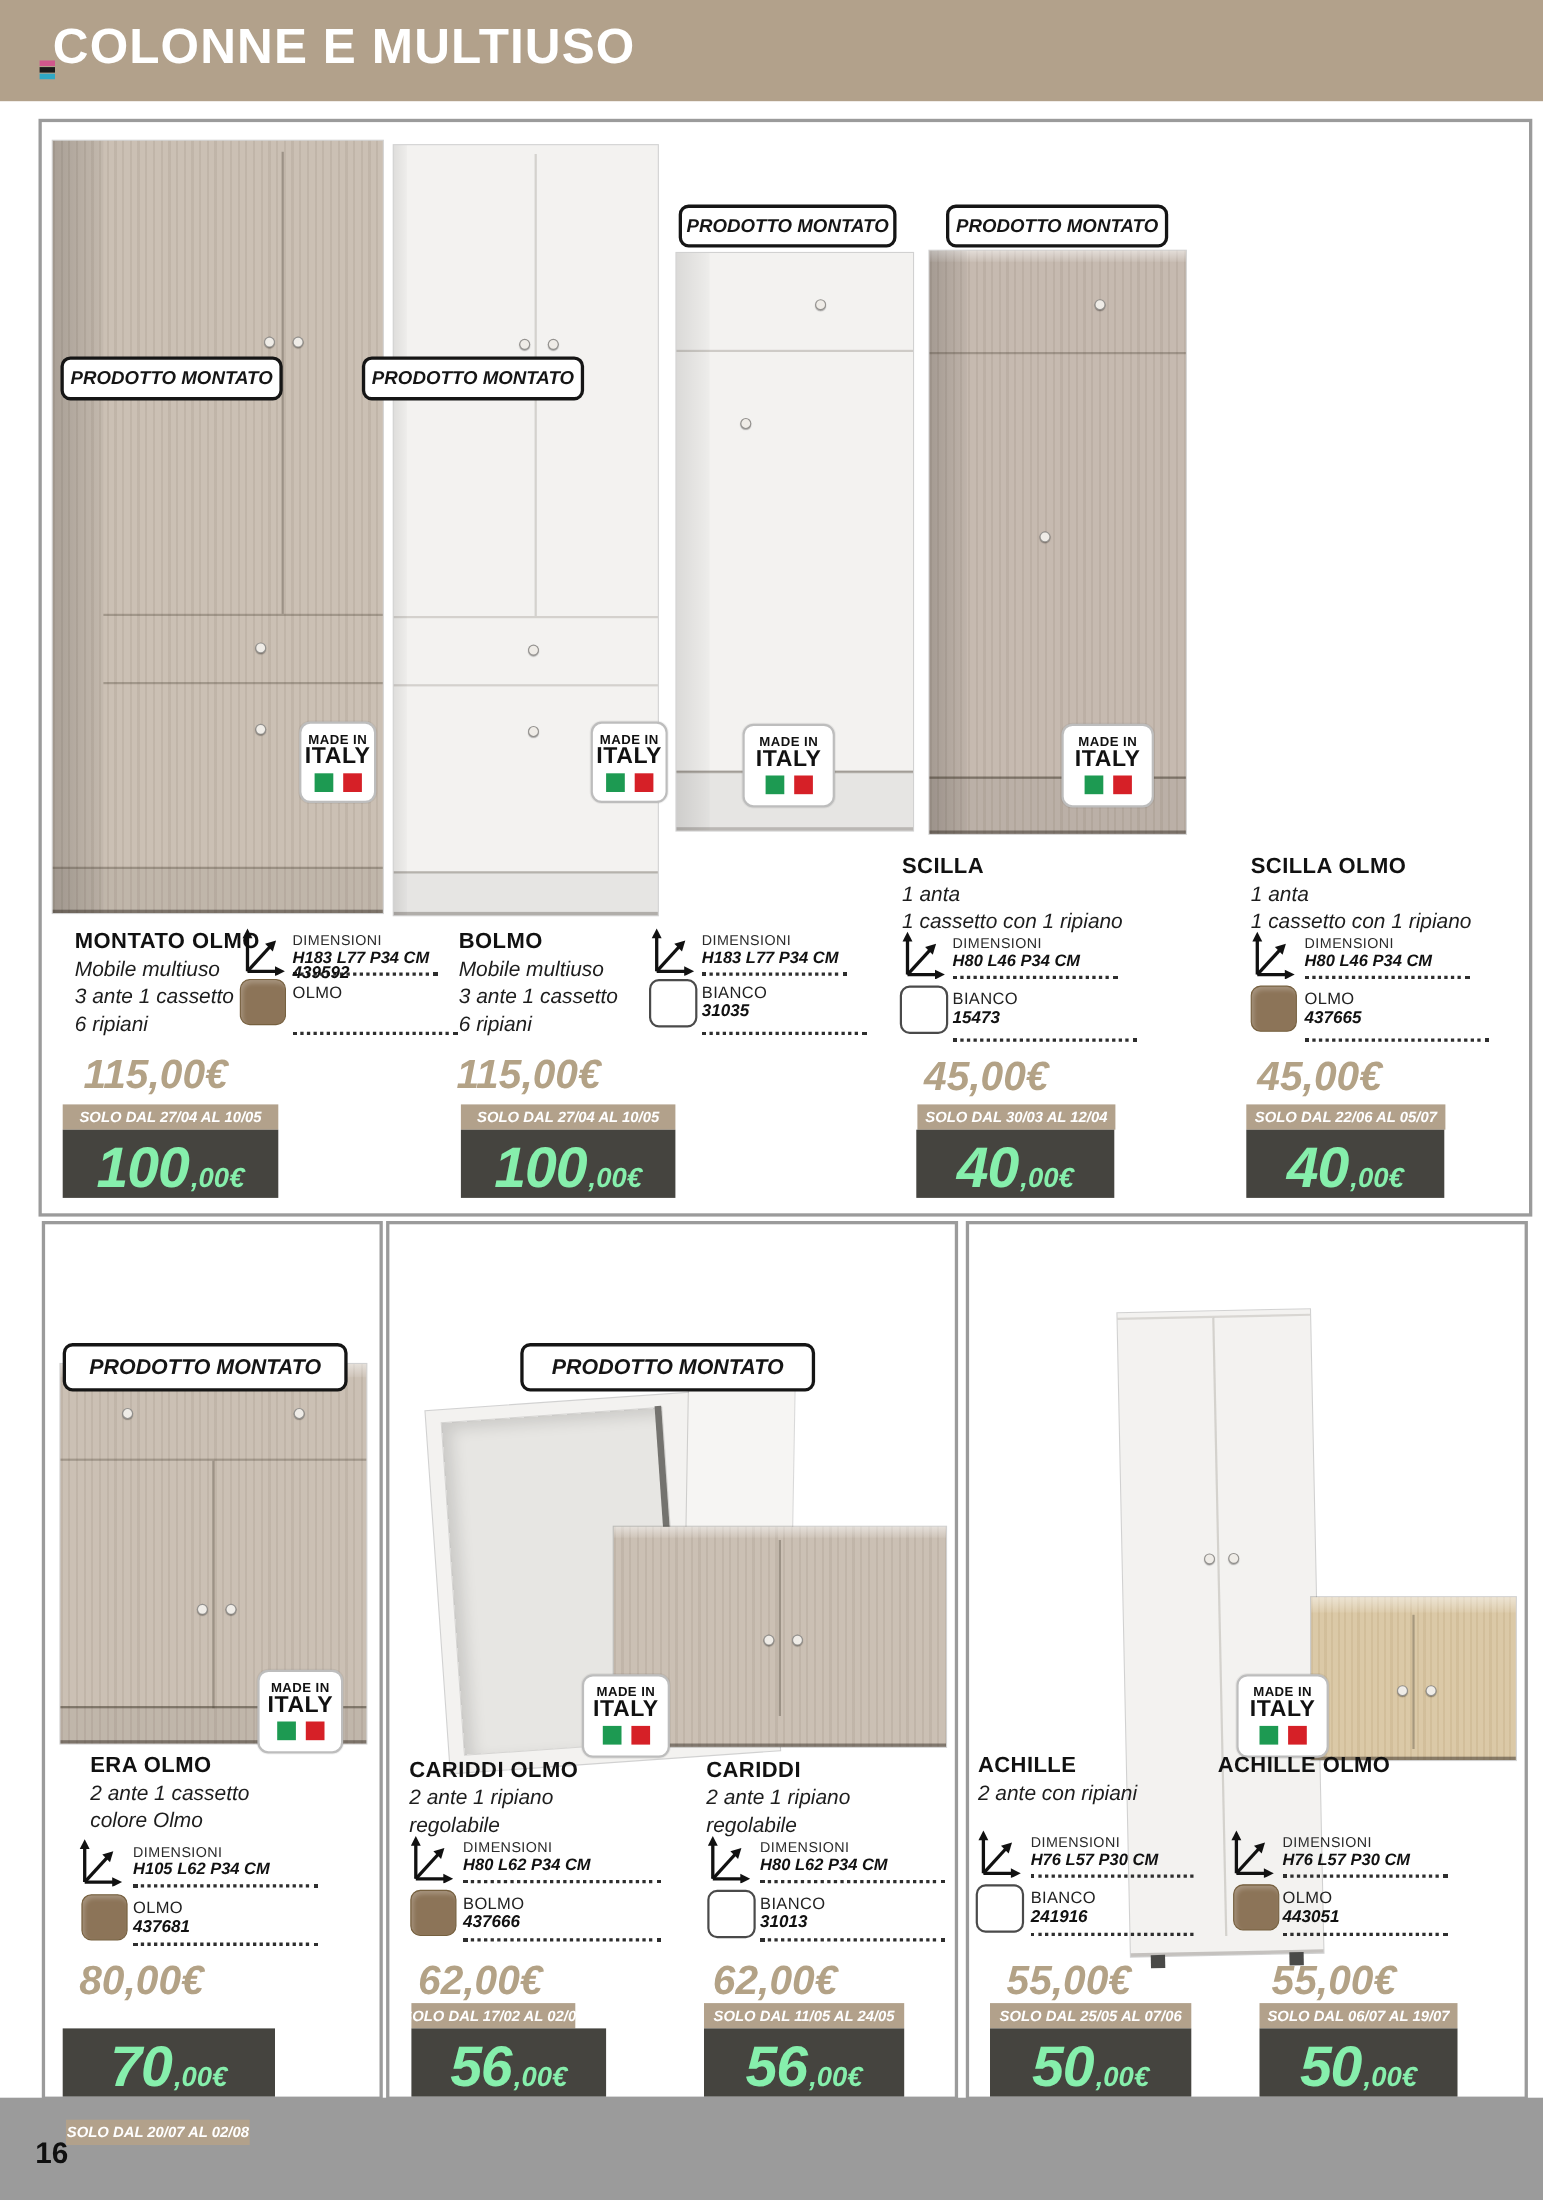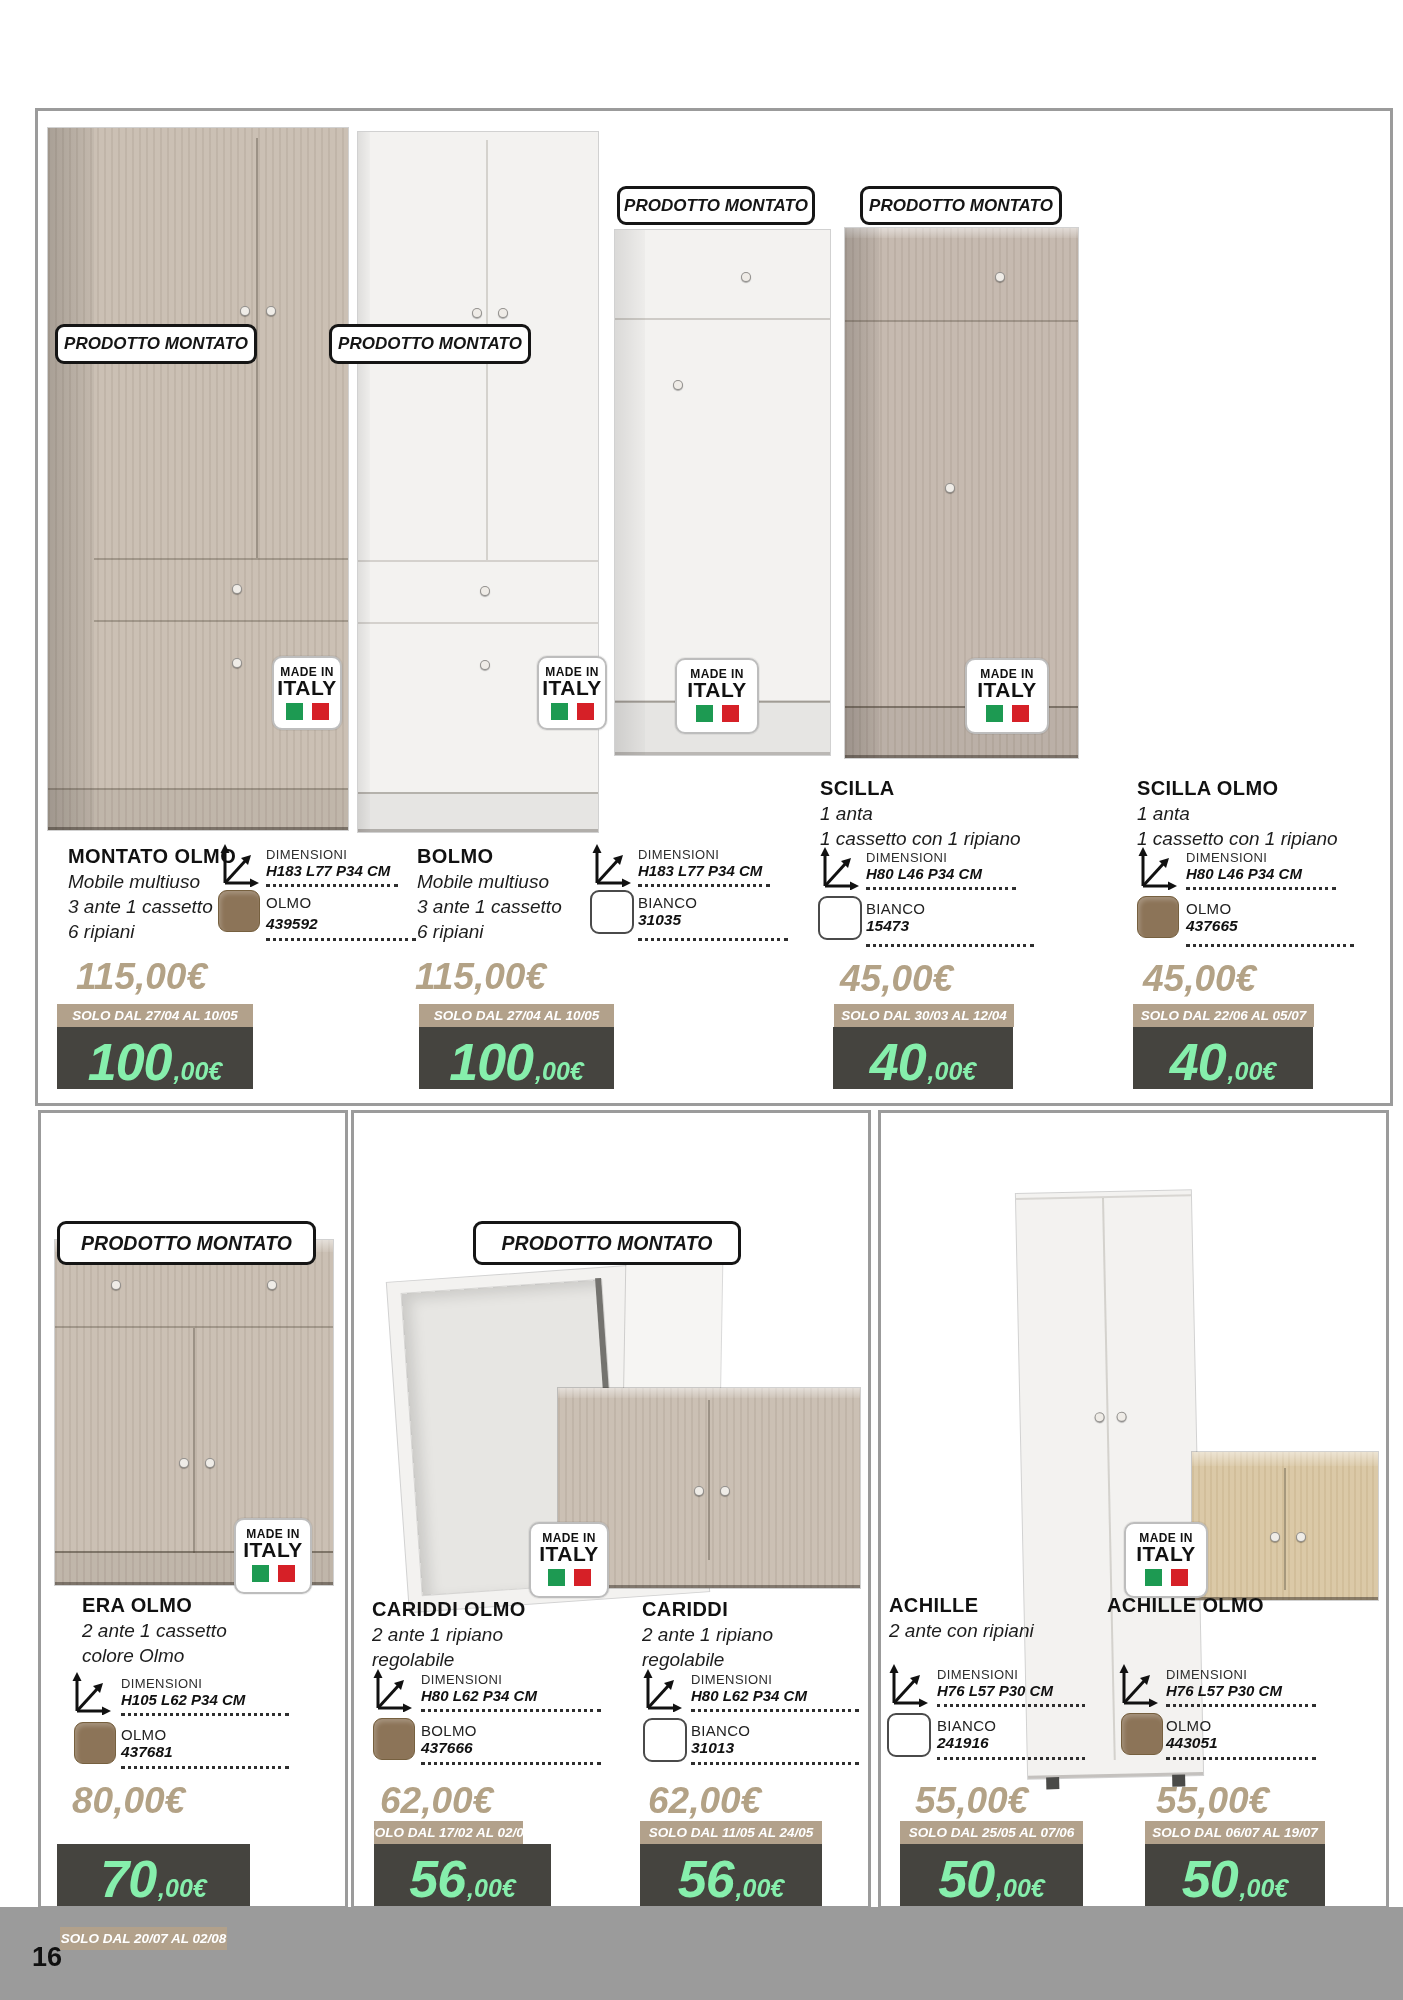--- a/index.html
+++ b/index.html
@@ -74,20 +74,28 @@
   .cta .w{color:#fff}.cta .d{color:#3b3b3b}
   .pagenum{position:absolute;left:32px;top:1942px;font-size:27px;font-weight:900;color:#101010;z-index:8}
 
   .dimicon{position:absolute;width:42px;height:44px;z-index:7}
 </style>
 </head>
 <body>
 
 <div class="page">
 
+  <div class="hdr">
+    <div class="minilogo">
+      <i style="background:#d0578c"></i>
+        <i style="background:#1a1a1a"></i>
+        <i style="background:#2fa8c5"></i>
+    </div>
+    <h1 class="title">COLONNE E MULTIUSO</h1>
+  </div>
 
   <div class="frame" style="left:35px;top:108px;width:1352px;height:992px"></div>
   <div class="frame" style="left:38px;top:1110px;width:304px;height:793px"></div>
   <div class="frame" style="left:351px;top:1110px;width:514px;height:793px"></div>
   <div class="frame" style="left:878px;top:1110px;width:505px;height:793px"></div>
 
   <div class="cab wood edge" style="left:48px;top:128px;width:300px;height:702px">
     <div class="sidep" style="width:46px"></div>
     <div class="vl" style="left:208px;top:10px;height:420px"></div>
     <div class="hl" style="left:46px;right:0;top:430px"></div>
@@ -255,21 +263,21 @@
         <line x1="7" y1="40" x2="28" y2="17" stroke="#111" stroke-width="3"></line>
         <polygon points="33,12 23,15 30,22" fill="#111"></polygon>
         <line x1="7" y1="40" x2="34" y2="40" stroke="#111" stroke-width="3"></line>
         <polygon points="41,40 32,35.5 32,44.5" fill="#111"></polygon>
       </svg></div>
   <div class="dlabel" style="left:266px;top:847px">DIMENSIONI</div>
   <div class="dval" style="left:266px;top:862px">H183 L77 P34 CM</div>
   <div class="dots" style="left:266px;top:884px;width:132px"></div>
   <div class="swatch sw-olmo" style="left:218px;top:890px"></div>
   <div class="cname" style="left:266px;top:894px">OLMO</div>
-  <div class="ccode" style="left:266px;top:915px">439592</div>
+  <div class="ccode" style="left:266px;top:876px">439592</div>
   <div class="dots" style="left:266px;top:938px;width:150px"></div>
   <div class="oldp" style="left:76px;top:956px">115,00€</div>
   <div class="promo" style="left:57px;top:1004px;width:196px;height:23px">SOLO DAL 27/04 AL 10/05</div>
   <div class="newp" style="left:57px;top:1027px;width:196px;height:57px">
     <span class="pi">100</span>
       <span class="pd">,00€</span>
   </div>
 
   <div class="ptitle" style="left:417px;top:845px">BOLMO</div>
   <div class="pdesc" style="left:417px;top:869px">

